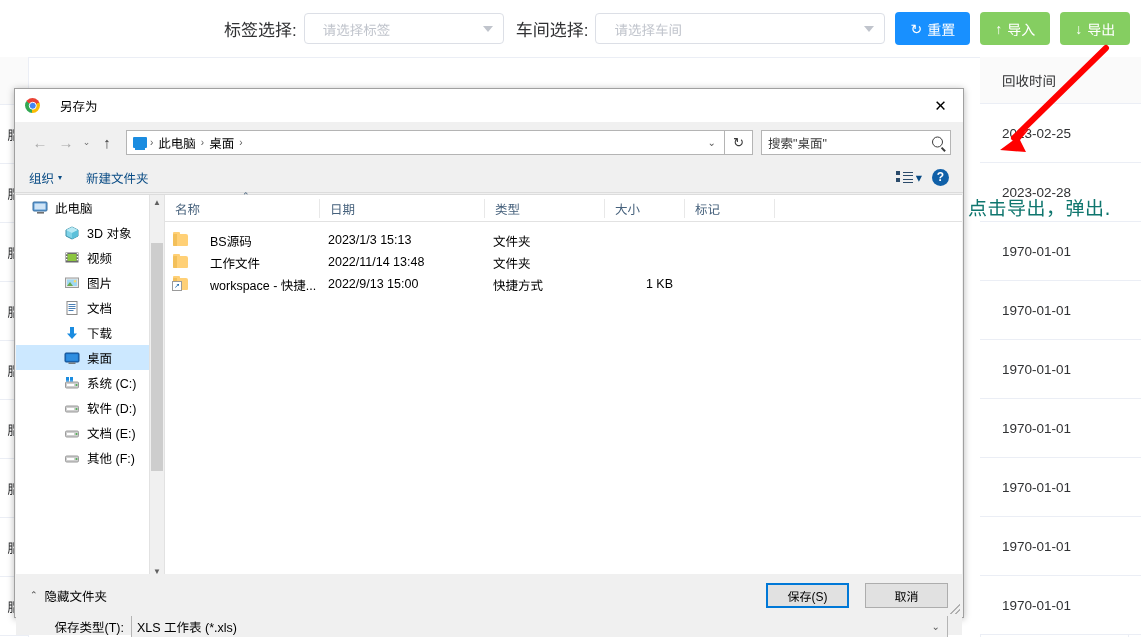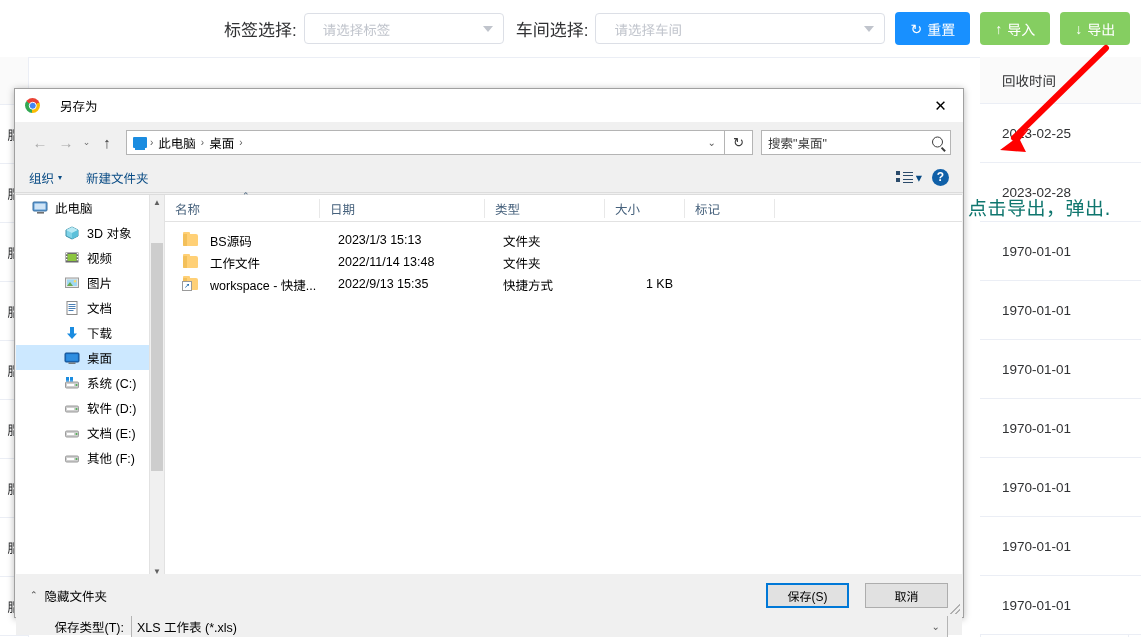--- a/index.html
+++ b/index.html
@@ -200,21 +200,21 @@
     border-right:1px solid #e8e8e8;height:19px;display:flex;align-items:center;
     cursor:pointer;position:relative;
   }
   .sort-caret{
     position:absolute;left:50%;top:-8px;font-size:9px;color:#46617c;
   }
   .list-row{
     height:22px;display:flex;align-items:center;font-size:12.5px;color:#000;
     cursor:pointer;
   }
-  .lr-cell{padding-left:18px;box-sizing:border-box;display:flex;align-items:center;gap:12px;white-space:nowrap;overflow:hidden;}
+  .lr-cell{padding-left:8px;box-sizing:border-box;display:flex;align-items:center;gap:22px;white-space:nowrap;overflow:hidden;}
   .folder-ico{
     width:15px;height:12px;background:#ffd076;border-radius:1px 2px 1px 1px;flex:none;position:relative;
   }
   .folder-ico::before{
     content:"";position:absolute;left:0;top:-2px;width:7px;height:3px;background:#ffd076;border-radius:1px 1px 0 0;
   }
   .folder-ico::after{
     content:"";position:absolute;left:0;top:0;width:4px;height:12px;background:#f3c05a;border-radius:1px 0 0 1px;
   }
   .shortcut-badge{
@@ -552,21 +552,21 @@
           <div class="lr-cell" style="width:80px;justify-content:flex-end;padding-right:12px;"></div>
           <div class="lr-cell" style="width:90px;"></div>
         </div>
         <div class="list-row">
           <div class="lr-cell" style="width:155px;">
             <span class="folder-ico" style="position:relative;">
               <span class="shortcut-badge">↗</span>
             </span>
             <span>workspace - 快捷...</span>
           </div>
-          <div class="lr-cell" style="width:165px;">2022/9/13 15:35</div>
+          <div class="lr-cell" style="width:165px;">2022/9/13 15:00</div>
           <div class="lr-cell" style="width:120px;">快捷方式</div>
           <div class="lr-cell" style="width:80px;justify-content:flex-end;padding-right:12px;">1 KB</div>
           <div class="lr-cell" style="width:90px;"></div>
         </div>
       </div>
     </div>
   </div>
 
   <div class="dlg-fields">
     <div class="field-row">

